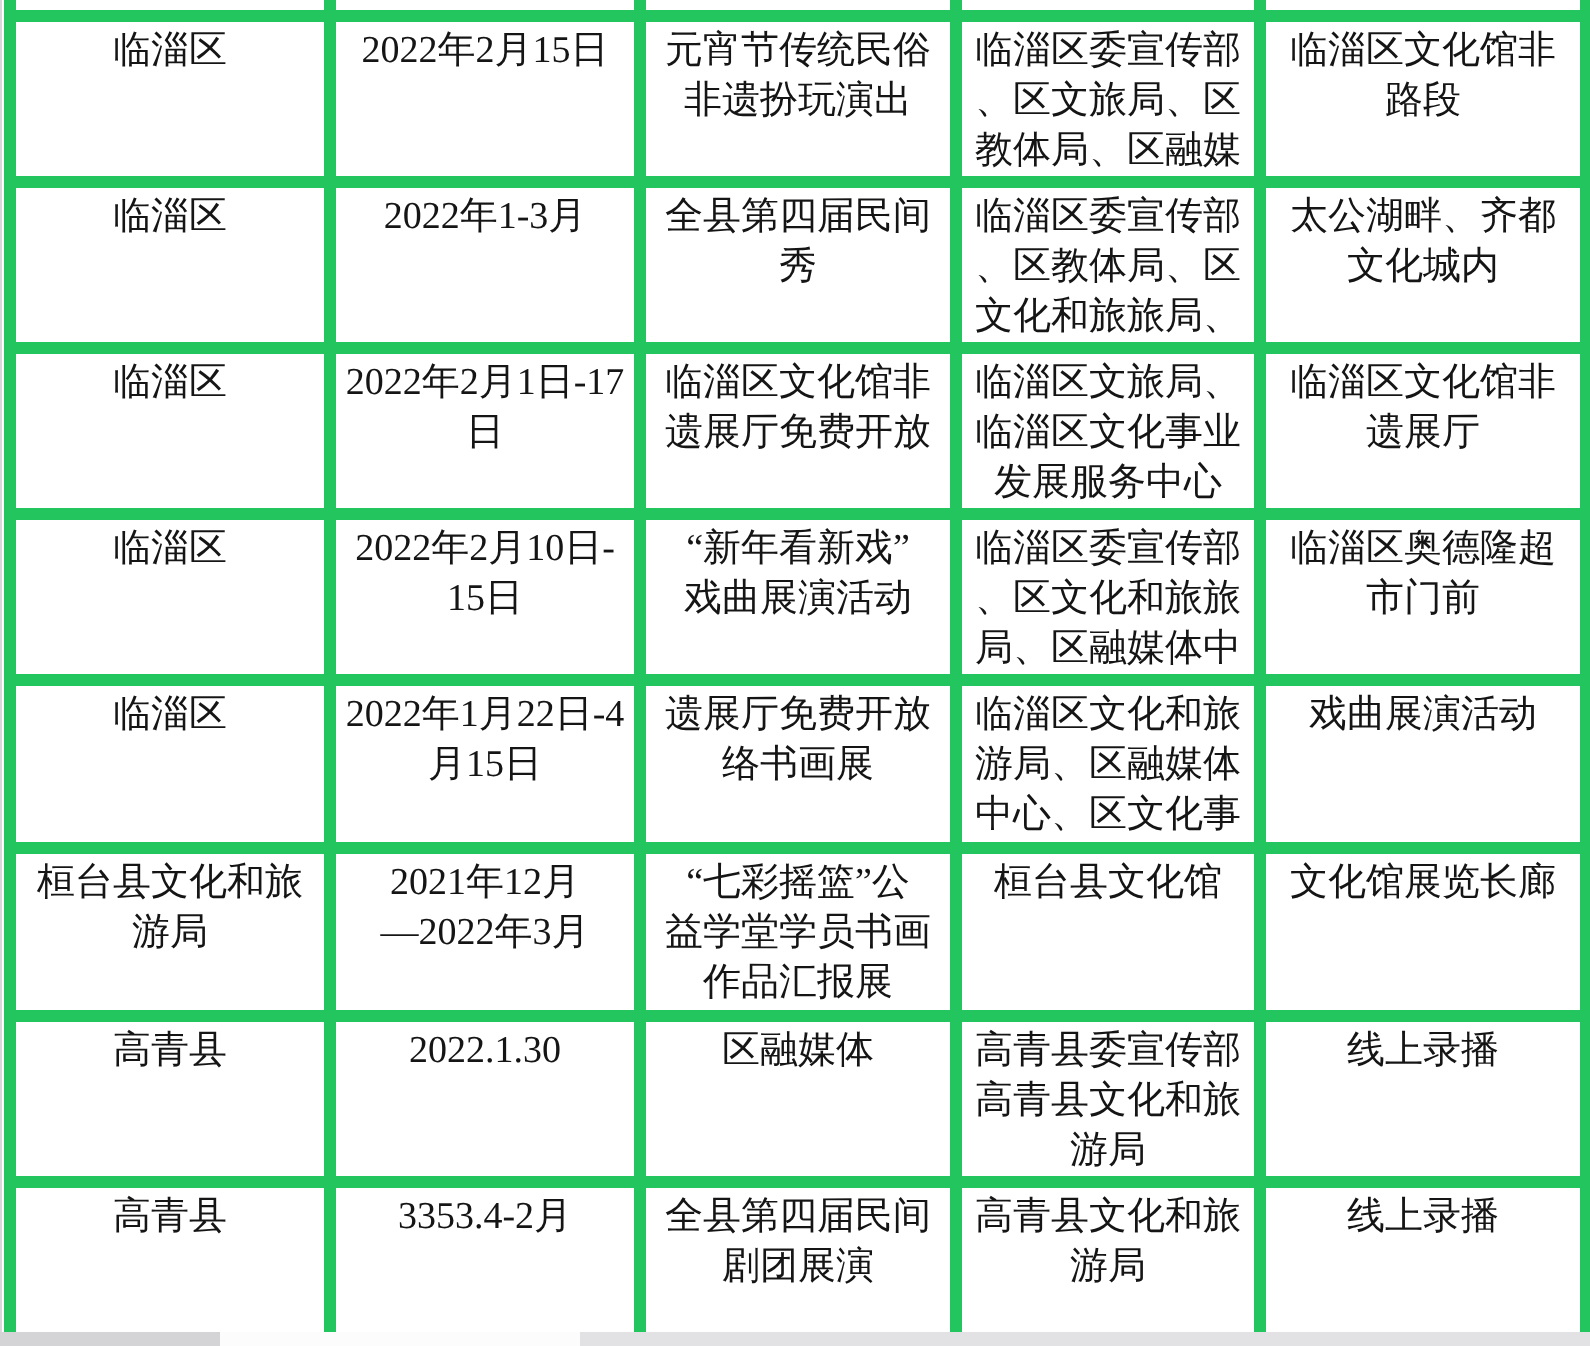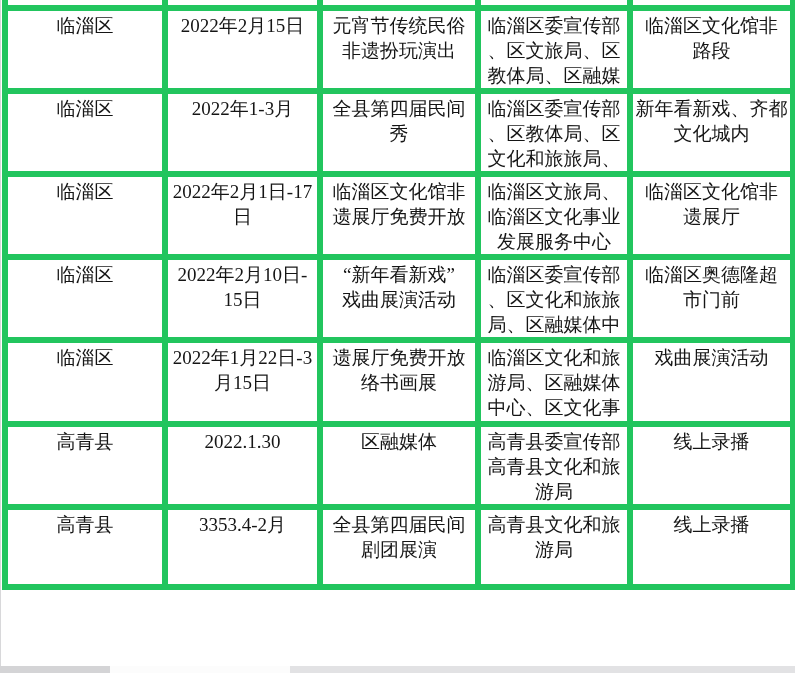--- a/index.html
+++ b/index.html
@@ -83,21 +83,21 @@
 路段</td>
     </tr>
     <tr style="height:81px">
       <td>临淄区</td>
       <td>2022年1-3月</td>
       <td>全县第四届民间
 秀</td>
       <td>临淄区委宣传部
 、区教体局、区
 文化和旅旅局、</td>
-      <td>新年看新戏、齐都
+      <td>太公湖畔、齐都
 文化城内</td>
     </tr>
     <tr style="height:82px">
       <td>临淄区</td>
       <td>2022年2月1日-17
 日</td>
       <td>临淄区文化馆非
 遗展厅免费开放</td>
       <td>临淄区文旅局、
 临淄区文化事业
@@ -112,28 +112,39 @@
       <td>“新年看新戏”
 戏曲展演活动</td>
       <td>临淄区委宣传部
 、区文化和旅旅
 局、区融媒体中</td>
       <td>临淄区奥德隆超
 市门前</td>
     </tr>
     <tr style="height:84px">
       <td>临淄区</td>
-      <td>2022年1月22日-3
+      <td>2022年1月22日-4
 月15日</td>
       <td>遗展厅免费开放
 络书画展</td>
       <td>临淄区文化和旅
 游局、区融媒体
 中心、区文化事</td>
       <td>戏曲展演活动</td>
+    </tr>
+    <tr style="height:84px">
+      <td>桓台县文化和旅
+游局</td>
+      <td>2021年12月
+—2022年3月</td>
+      <td>“七彩摇篮”公
+益学堂学员书画
+作品汇报展</td>
+      <td>桓台县文化馆</td>
+      <td>文化馆展览长廊</td>
     </tr>
     <tr style="height:83px">
       <td>高青县</td>
       <td>2022.1.30</td>
       <td>区融媒体</td>
       <td>高青县委宣传部
 高青县文化和旅
 游局</td>
       <td>线上录播</td>
     </tr>

